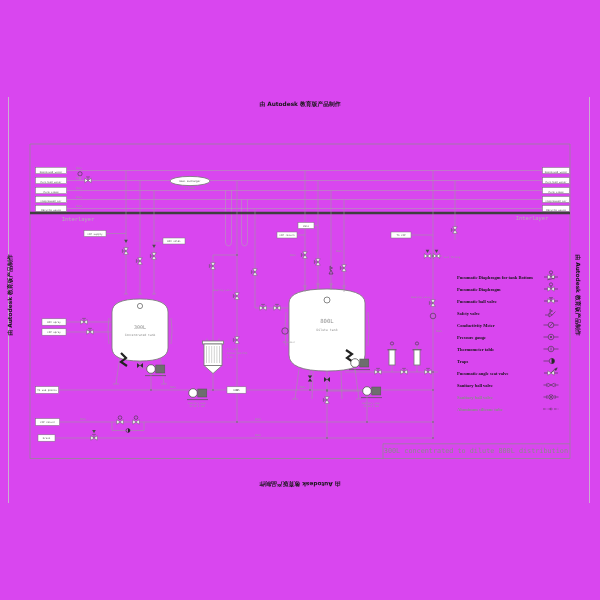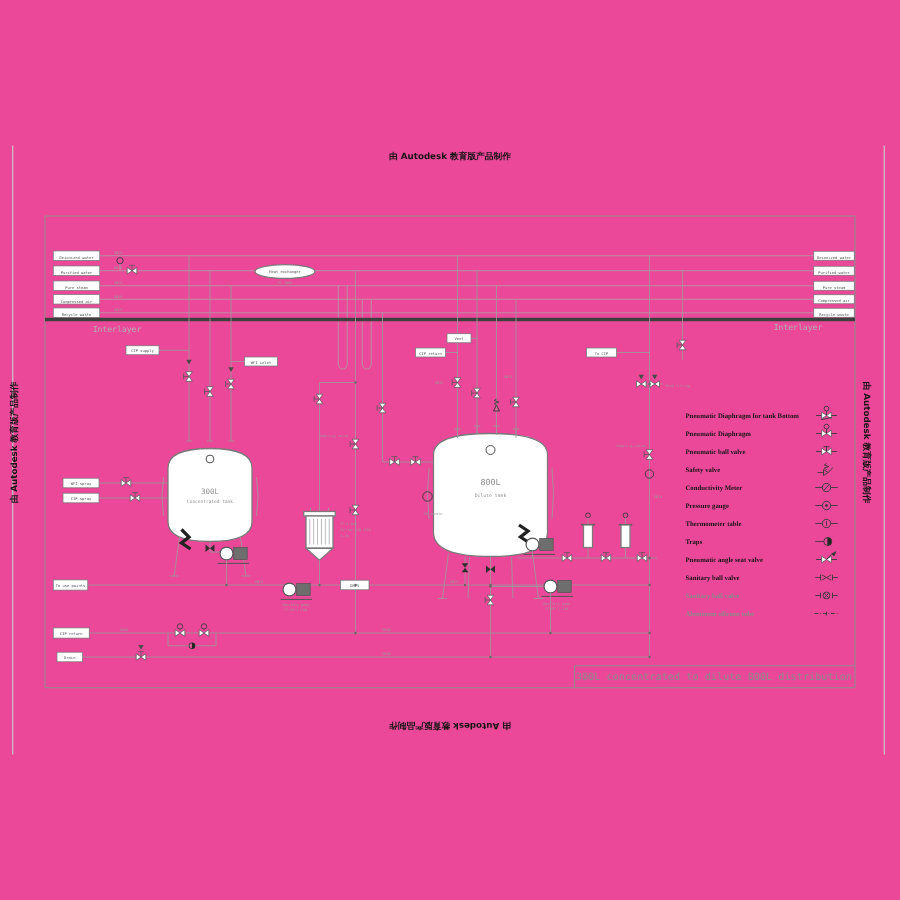--- a/index.html
+++ b/index.html
@@ -1,16 +1,16 @@
 <!DOCTYPE html>
 <html><head>
 <meta charset="utf-8">
 <style>
   html,body{margin:0;padding:0;background:#ffffff;}
-  .page{width:600px;height:600px;position:relative;background:#ec4899;overflow:hidden;}
+  .page{width:600px;height:600px;position:relative;background:#d946ef;overflow:hidden;}
   svg{display:block;}
   text{font-family:"DejaVu Sans Mono",monospace;}
   .wm{font-family:"DejaVu Sans",sans-serif;font-weight:bold;font-size:5.8px;fill:#151515;}
   .t{fill:#8f8f8f;}
   .bt{font-size:2.5px;fill:#555;text-anchor:middle;}
   .sz{font-size:2.3px;fill:#999;}
   .lg{font-family:"Liberation Serif",serif;font-weight:600;font-size:4.5px;fill:#151515;}
   .lgg{font-family:"Liberation Serif",serif;font-weight:600;font-size:4.5px;fill:#8a8a8a;}
   .ttl{font-size:6.8px;fill:#8a8a8a;text-anchor:end;}
   .il{font-size:5.4px;fill:#b0b0b0;text-anchor:middle;}

